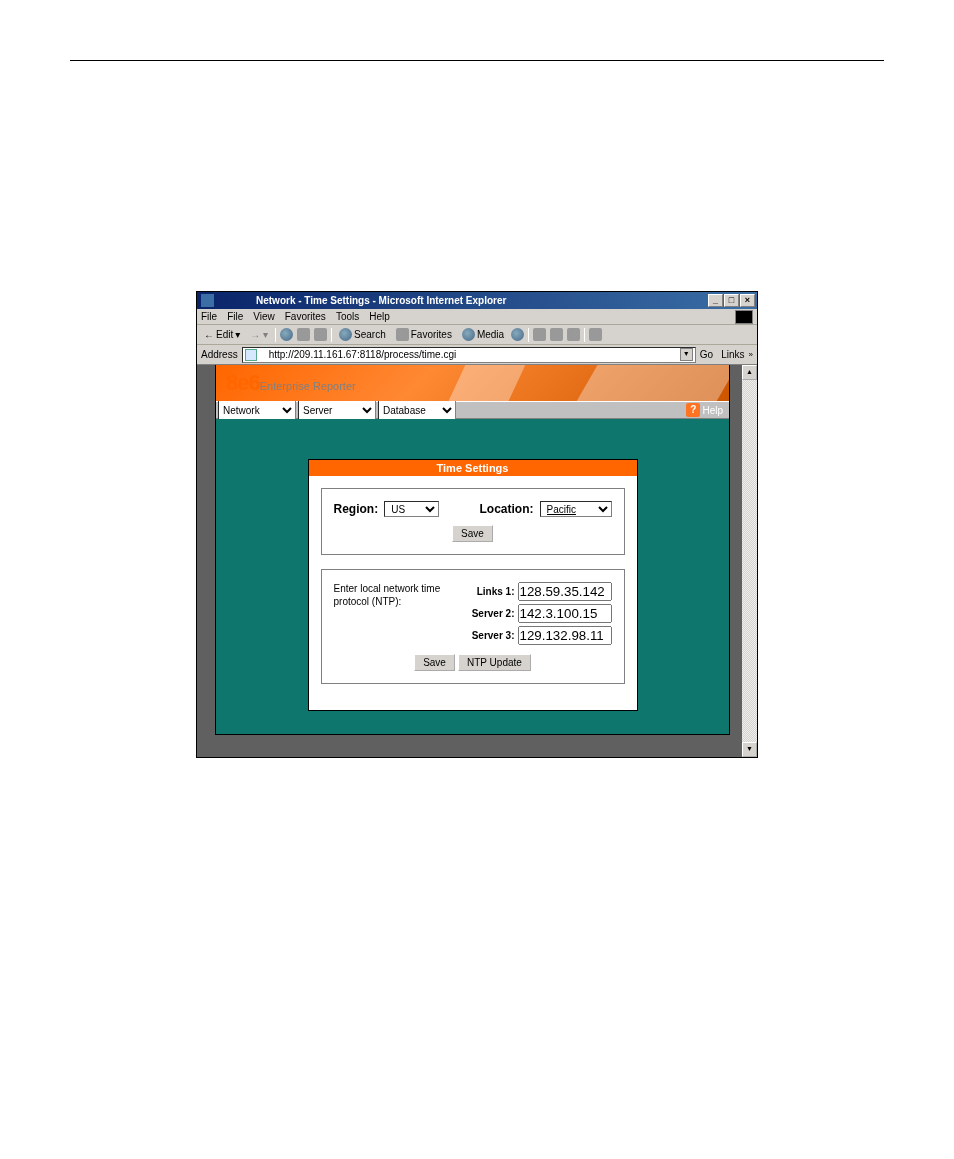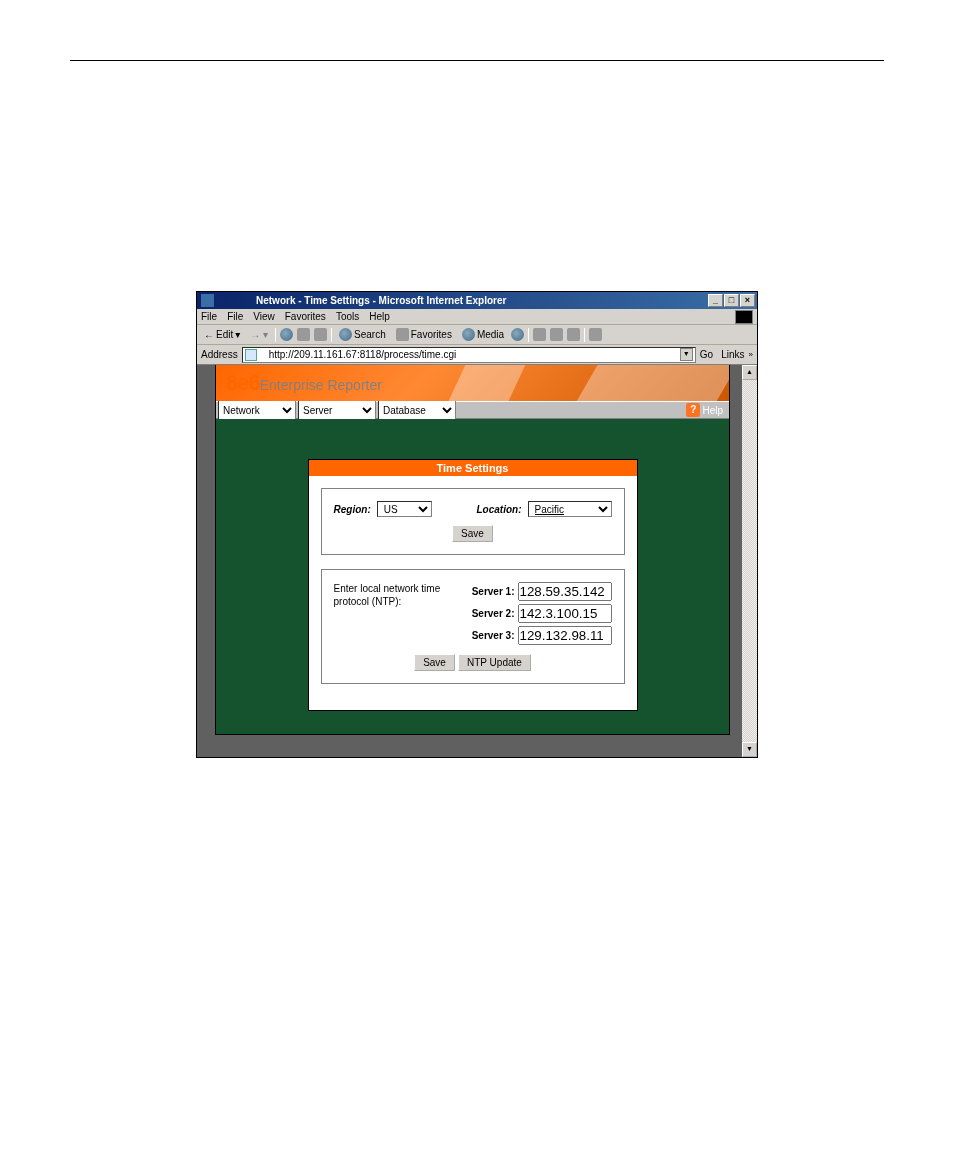--- a/index.html
+++ b/index.html
@@ -176,21 +176,21 @@
     font-family: "Trebuchet MS", Arial, sans-serif;
   }
   .banner .logo .big {
     font-size: 22px;
     font-weight: bold;
     color: #ff6600;
     letter-spacing: -1px;
   }
   .banner .logo .sub {
     color: #808080;
-    font-size: 14px;
+    font-size: 11px;
   }
   .menubar2 {
     height: 18px;
     background: #c0c0c0;
     display: flex;
     align-items: center;
     padding: 0 2px;
     gap: 2px;
     border-top: 1px solid #fff;
     border-bottom: 1px solid #808080;
@@ -213,21 +213,21 @@
     width: 14px; height: 14px;
     background: #ff7323;
     color: #fff;
     text-align: center;
     line-height: 14px;
     font-weight: bold;
     border-radius: 2px;
   }
   .content-area {
     flex: 1;
-    background: #14532d;
+    background: #0f766e;
     display: flex;
     justify-content: center;
     align-items: flex-start;
     padding-top: 40px;
   }
   .panel {
     width: 330px;
     border: 1.5px solid #000;
   }
   .panel-title {
@@ -248,22 +248,21 @@
     margin-bottom: 14px;
   }
   .row {
     display: flex;
     align-items: center;
     gap: 6px;
     margin-bottom: 8px;
   }
   .row label {
     font-weight: bold;
-    font-size: 10px;
-    font-style: italic;
+    font-size: 12px;
   }
   .row select, .row input[type=text] {
     font-size: 10px;
     height: 16px;
     border: 1px inset #808080;
     padding: 0 2px;
     background: #fff;
   }
   .ntprow {
     display: flex;
@@ -444,32 +443,32 @@
           <div class="content-area">
             <div class="panel">
               <div class="panel-title">Time Settings</div>
               <div class="panel-body">
                 <div class="group">
                   <div class="row">
                     <label>Region:</label>
                     <select style="width:55px;"><option>US</option></select>
                     <span style="flex:1;"></span>
                     <label>Location:</label>
-                    <select style="width:84px;text-decoration:underline;"><option>Pacific</option></select>
+                    <select style="width:72px;text-decoration:underline;"><option>Pacific</option></select>
                   </div>
                   <div class="center">
                     <button class="btn">Save</button>
                   </div>
                 </div>
                 <div class="group">
                   <div class="ntp-group">
                     <div class="ntp-left">Enter local network time protocol (NTP):</div>
                     <div class="ntp-right">
                       <div class="ntprow">
-                        <label>Server 1:</label>
+                        <label>Links 1:</label>
                         <input type="text" value="128.59.35.142" style="">
                       </div>
                       <div class="ntprow">
                         <label>Server 2:</label>
                         <input type="text" value="142.3.100.15" style="">
                       </div>
                       <div class="ntprow">
                         <label>Server 3:</label>
                         <input type="text" value="129.132.98.11" style="">
                       </div>

